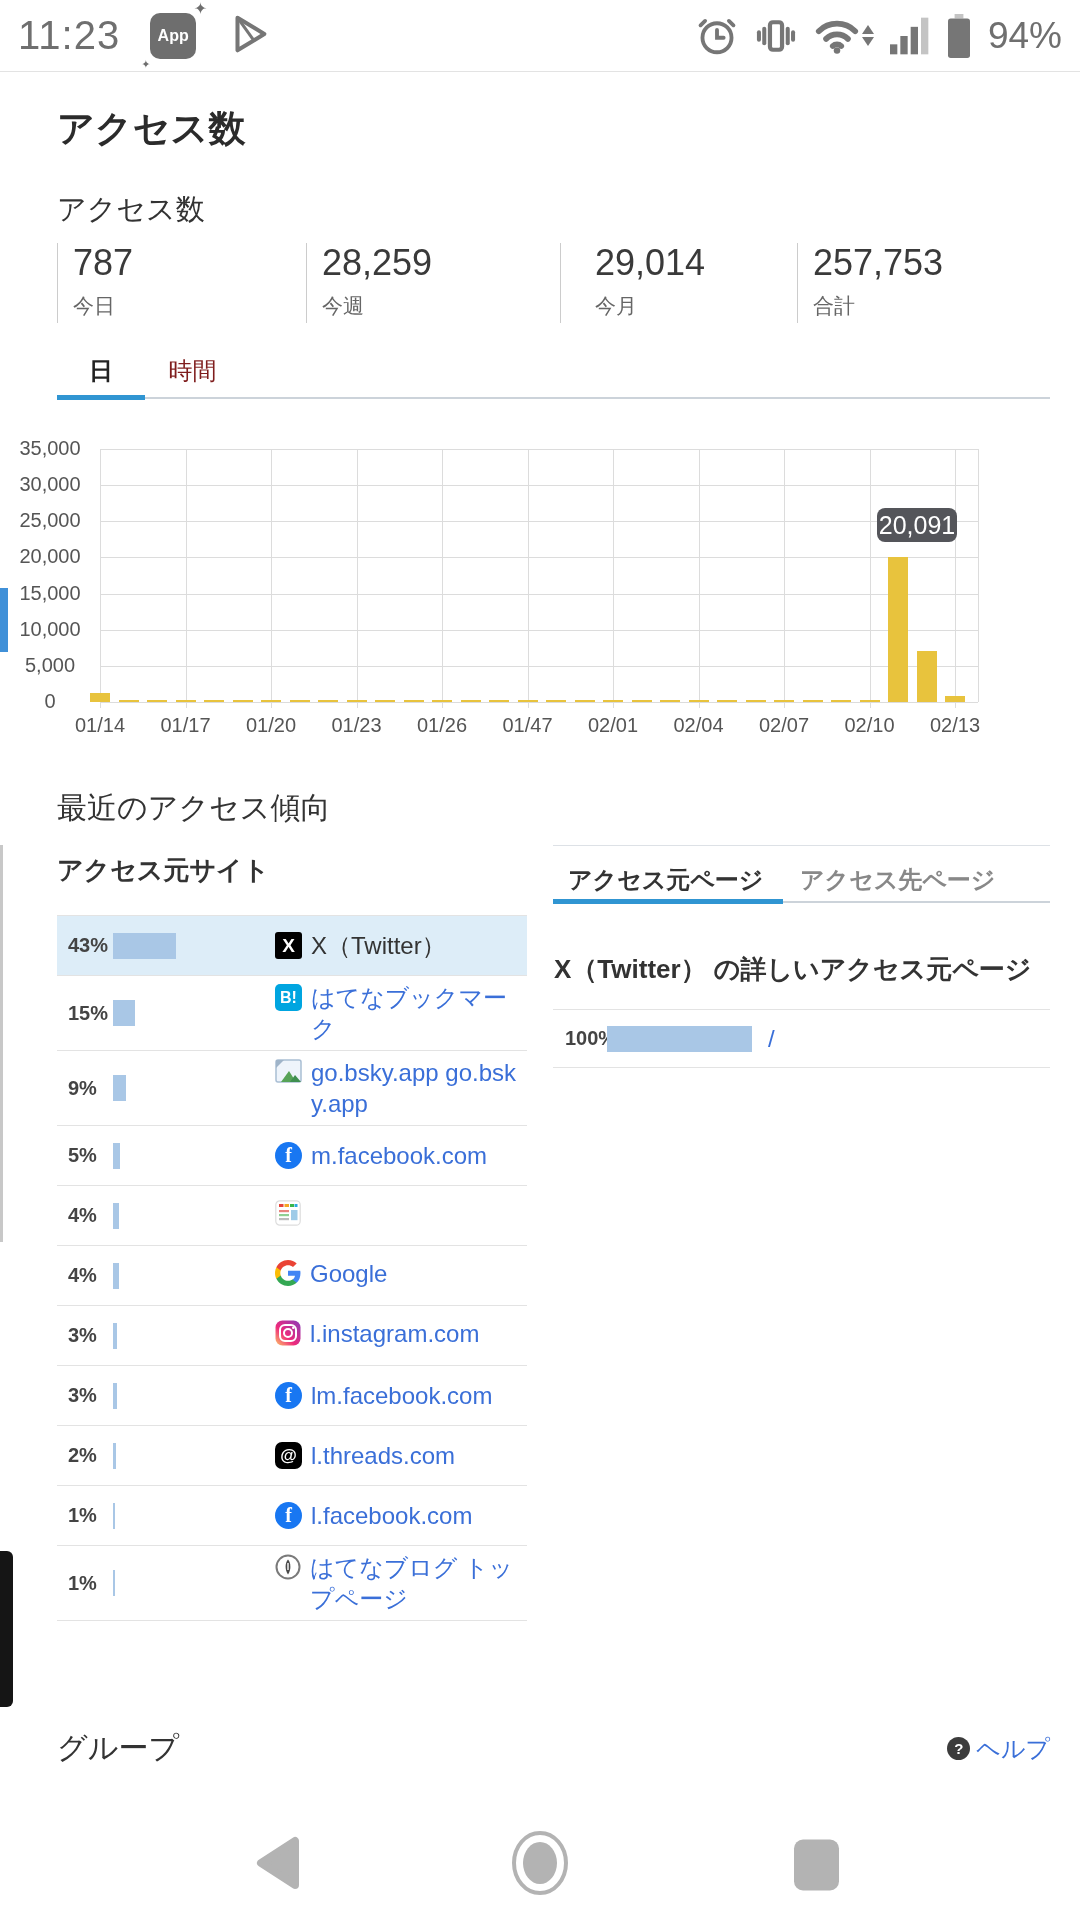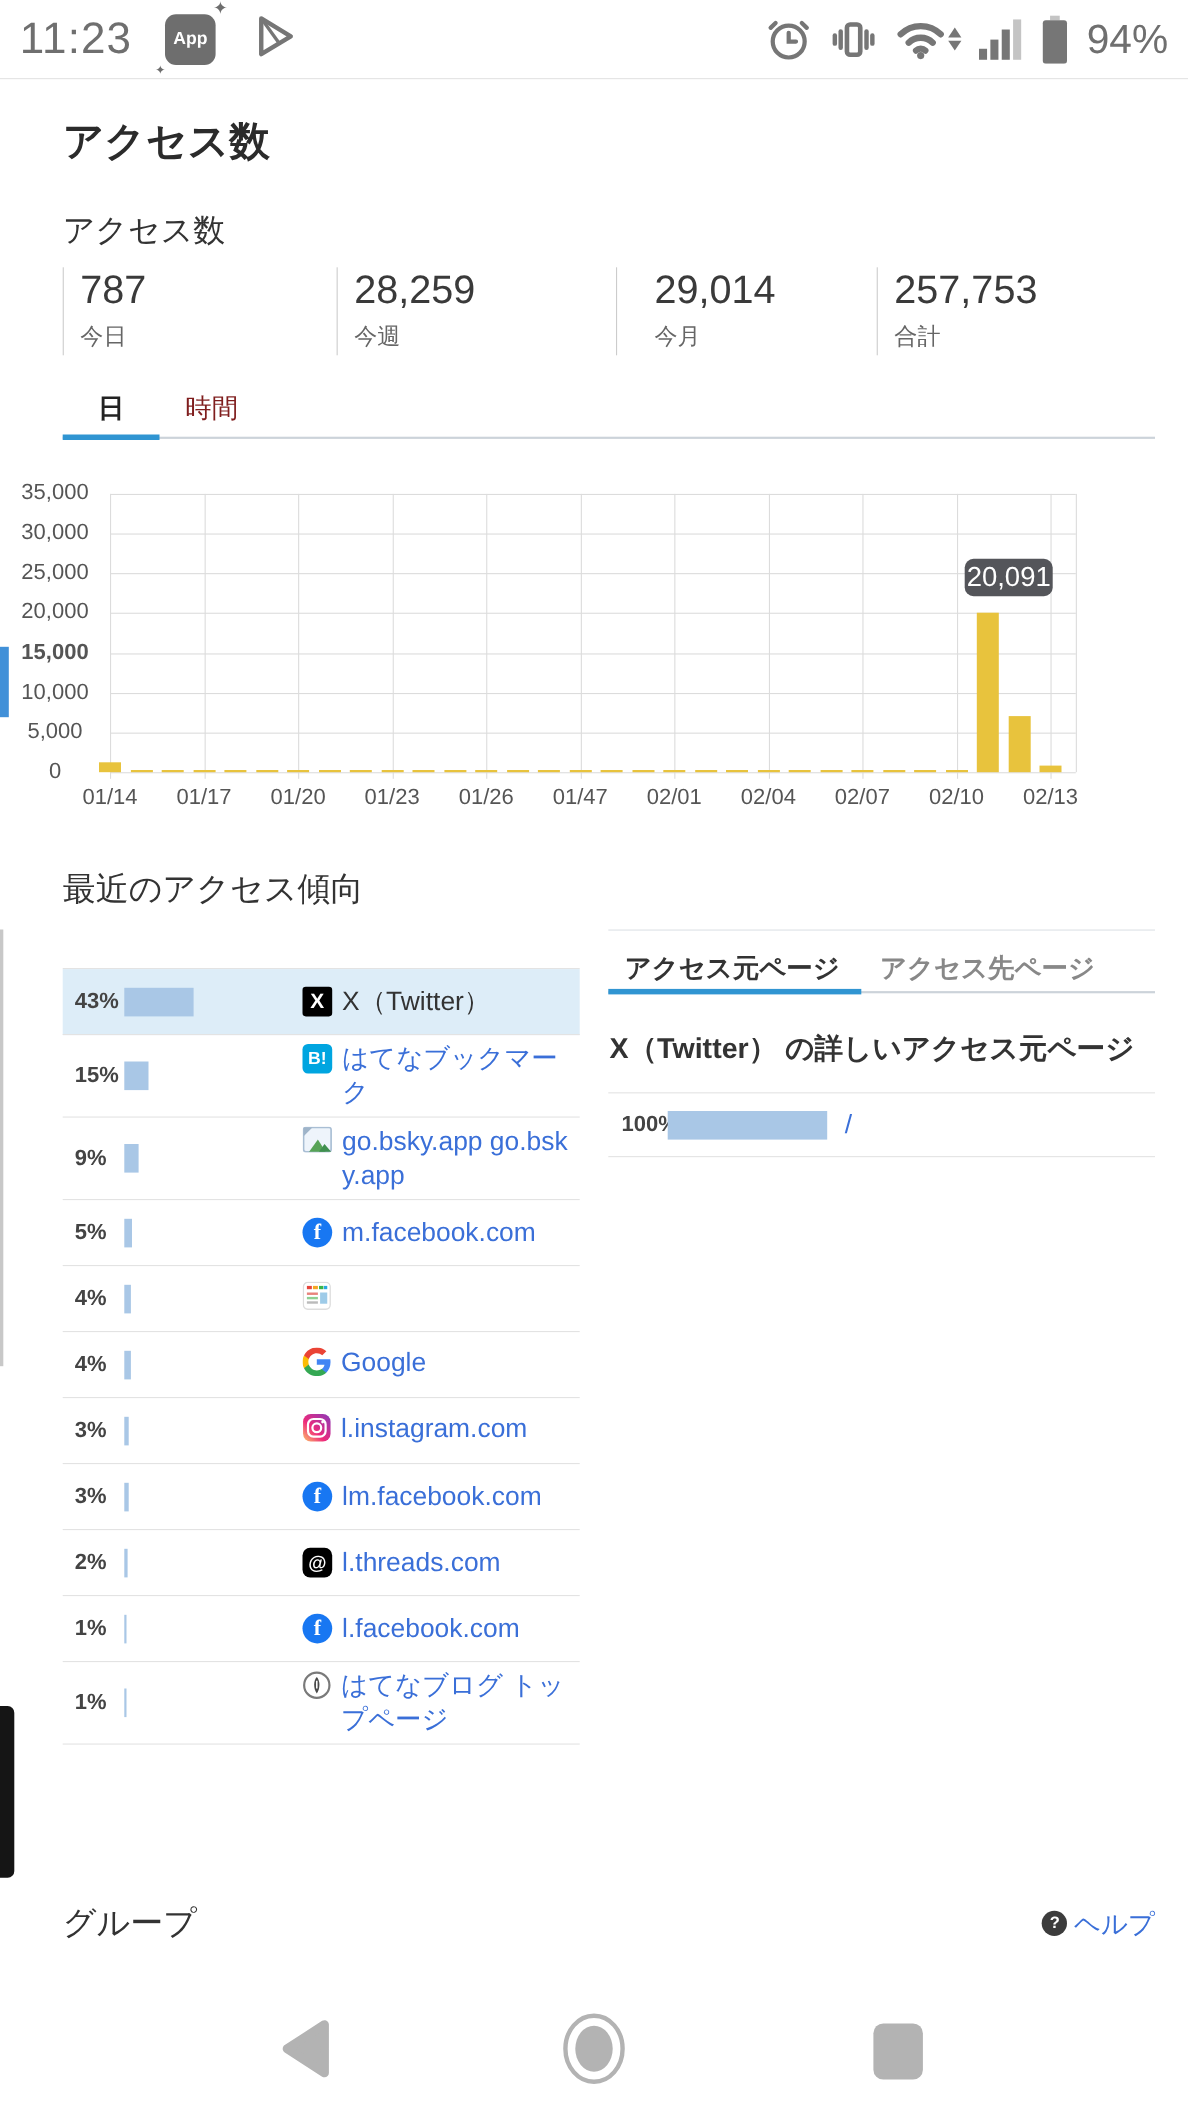--- a/index.html
+++ b/index.html
@@ -82,21 +82,21 @@
   .ic-help { display:inline-flex; width:23px; height:23px; background:#3c3c3c; color:#fff; border-radius:50%;
     align-items:center; justify-content:center; font-size:15px; font-weight:bold; flex:none; }
 
   
   .pages-panel { position:absolute; left:553px; top:845px; width:497px; }
   .pp-tabs { position:relative; border-top:1px solid #dde1e6; height:59px; }
   .pp-tab { position:absolute; top:18px; font-size:24px; color:#888; font-weight:bold; }
   .pp-tab.active { color:#333; }
   .pp-underline { position:absolute; top:55px; left:0; width:497px; height:2px; background:#ccd3da; }
   .pp-accent { position:absolute; top:53px; left:0; width:230px; height:5px; background:#3095d2; }
-  .pp-heading { margin-top:32px; font-size:26px; font-weight:bold; color:#333; padding-left:1px; }
+  .pp-heading { margin-top:48px; font-size:26px; font-weight:bold; color:#333; padding-left:1px; }
   .page-rows { margin-top:22px; border-top:1px solid #e3e3e3; }
   .page-row { display:flex; align-items:center; height:58px; border-bottom:1px solid #e3e3e3; padding-left:12px; }
   .page-row .pct { width:42px; }
   .page-row .pbar-wrap { width:161px; }
   .page-path { font-size:24px; color:#3a6fd8; }
 
   
   .groups-row { position:absolute; left:57px; top:1728px; width:993px; display:flex;
     align-items:center; justify-content:space-between; }
   .groups-title { font-size:30px; font-weight:normal; color:#333; }
@@ -213,21 +213,21 @@
   </div>
 
   <div class="chart" id="chart">
       <div class="gridline-h" style="left: 100px; top: 272px; width: 878px;"></div>
       <div class="ylabel" style="left: 10px; top: 260px;">0</div>
       <div class="gridline-h" style="left: 100px; top: 235.9px; width: 878px;"></div>
       <div class="ylabel" style="left: 10px; top: 223.9px;">5,000</div>
       <div class="gridline-h" style="left: 100px; top: 199.7px; width: 878px;"></div>
       <div class="ylabel" style="left: 10px; top: 187.7px;">10,000</div>
       <div class="gridline-h" style="left: 100px; top: 163.6px; width: 878px;"></div>
-      <div class="ylabel" style="left: 10px; top: 151.6px; font-weight: bold;">15,000</div>
+      <div class="ylabel" style="left: 10px; top: 151.6px;">15,000</div>
       <div class="gridline-h" style="left: 100px; top: 127.4px; width: 878px;"></div>
       <div class="ylabel" style="left: 10px; top: 115.4px;">20,000</div>
       <div class="gridline-h" style="left: 100px; top: 91.3px; width: 878px;"></div>
       <div class="ylabel" style="left: 10px; top: 79.3px;">25,000</div>
       <div class="gridline-h" style="left: 100px; top: 55.1px; width: 878px;"></div>
       <div class="ylabel" style="left: 10px; top: 43.1px;">30,000</div>
       <div class="gridline-h" style="left: 100px; top: 19px; width: 878px;"></div>
       <div class="ylabel" style="left: 10px; top: 7px;">35,000</div>
       <div class="gridline-v" style="left: 100px; top: 19px; height: 259px;"></div>
       <div class="xlabel" style="left: 55px; top: 284px;">01/14</div>
@@ -282,20 +282,21 @@
       <div class="bar" style="left: 859.5px; width: 20px; top: 270px; height: 2px; background: rgb(232, 195, 61);"></div>
       <div class="bar" style="left: 888px; width: 20px; top: 127px; height: 145px; background: rgb(232, 195, 61);"></div>
       <div class="bar" style="left: 916.5px; width: 20px; top: 221px; height: 51px; background: rgb(232, 195, 61);"></div>
       <div class="bar" style="left: 945px; width: 20px; top: 266px; height: 6px; background: rgb(232, 195, 61);"></div>
       <div class="tooltip" style="left: 877px; top: 78px; width: 80px; height: 34px;">20,091</div>
     </div>
 
   <h2 class="section-h trends-title">最近のアクセス傾向</h2>
 
   <section class="sources-panel">
+    <h3 class="panel-h">アクセス元サイト</h3>
     <div class="src-rows" id="source-rows">
         <div class="src-row hl">
           <span class="pct">43%</span>
           <span class="pbar-wrap">
             <span class="pbar" style="width:63px"></span>
           </span>
           <span class="site">
             <span class="favicon">
               <span class="ic-x">X</span>
             </span>

